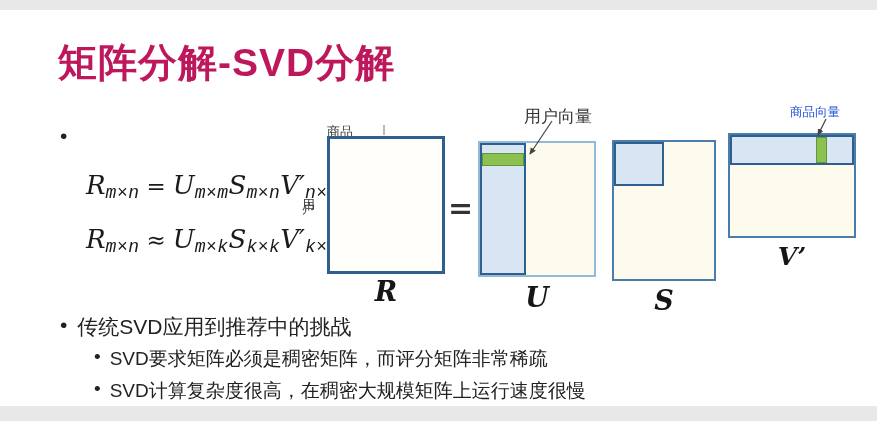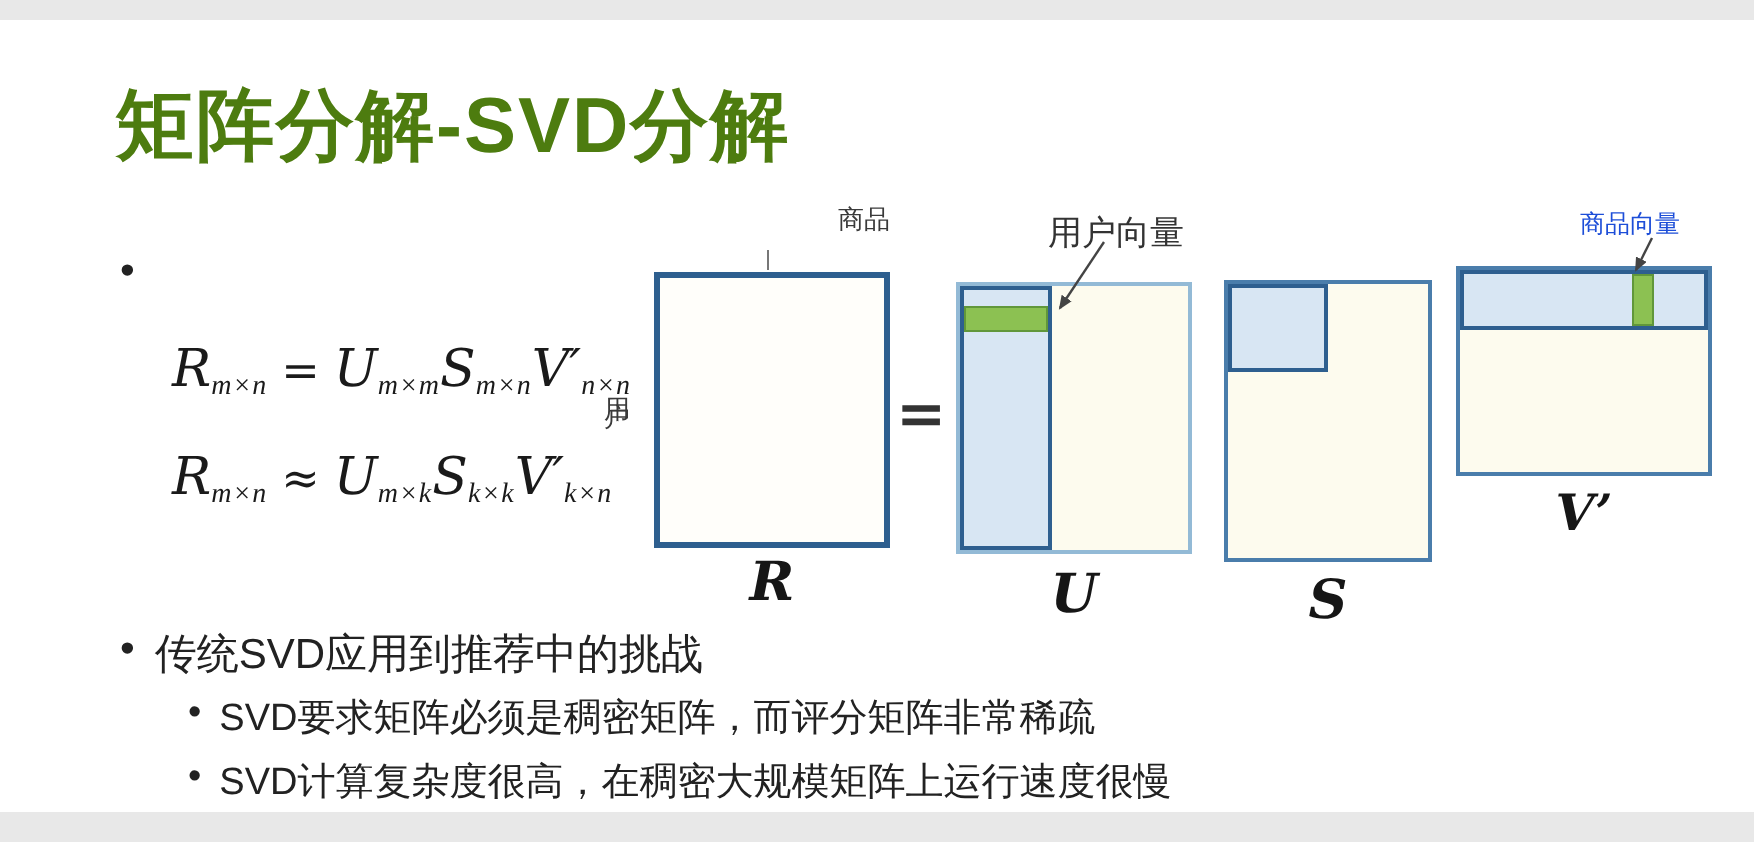--- a/index.html
+++ b/index.html
@@ -6,36 +6,36 @@
   html,body{width:877px;height:421px}
   body{
     position:relative;overflow:hidden;
     background:#e8e8e8;
     font-family:"Liberation Sans",sans-serif;
     color:#222;
   }
   .slide{position:absolute;left:0;right:0;top:10px;bottom:15px;background:#ffffff}
   .abs{position:absolute}
 
-  .title{left:58px;top:26px;font-size:39px;font-weight:bold;color:#4d7c0f;letter-spacing:1px}
+  .title{left:58px;top:26px;font-size:39px;font-weight:bold;color:#be185d;letter-spacing:1px}
 
   .bullet{display:flex;align-items:flex-start;color:#222}
   .bullet .marker{margin-right:10px}
   #b-math{left:60px;top:114px;font-size:21px}
   #b-challenge{left:60px;top:303px;font-size:21px}
   .sub-bullet{display:flex;align-items:flex-start;color:#222;font-size:19px}
   .sub-bullet .marker{margin-right:9px}
   #sb-1{left:94px;top:336px}
   #sb-2{left:94px;top:368px}
 
   .formula{font-family:"DejaVu Serif",serif;color:#1a1a1a;white-space:nowrap}
   #f-exact{left:86px;top:160px}
   #f-approx{left:86px;top:214px}
   .mi{font-style:italic;font-family:"DejaVu Serif",serif;font-size:26px}
-  .formula sub{font-style:italic;font-family:Liberation Serif, serif;font-size:14px;letter-spacing:.5px}
+  .formula sub{font-style:italic;font-family:Liberation Mono, monospace;font-size:18px;letter-spacing:.5px}
   .mo{font-family:"DejaVu Serif",serif;font-size:23px;margin:0 7px}
 
   
   .mx{position:absolute;background:var(--fill_cream,#fdfbee)}
   #mx-r{left:327px;top:126px;width:118px;height:138px;border:3px solid var(--border_dark,#2e5f8f);background:#fffefa}
   #mx-u{left:478px;top:131px;width:118px;height:136px;border:2px solid var(--border_light,#93bad6)}
   #mx-s{left:612px;top:130px;width:104px;height:141px;border:2px solid var(--border_mid,#4a7dab)}
   #mx-v{left:728px;top:123px;width:128px;height:105px;border:2px solid var(--border_mid,#4a7dab)}
 
   .u-col{position:absolute;left:0;top:0;bottom:0;width:46px;
@@ -50,21 +50,21 @@
            background:var(--green,#8cc152);border:1px solid var(--green_border,#61973a)}
 
   .mx-label{font-family:"DejaVu Serif",serif;font-style:italic;font-weight:bold;
             font-size:27px;color:#161616;text-align:center}
   #lab-r{left:327px;top:266px;width:118px}
   #lab-u{left:478px;top:272px;width:118px}
   #lab-s{left:612px;top:275px;width:104px}
   #lab-v{left:728px;top:232px;width:128px;font-size:25px}
 
   .small-label{font-size:13px;color:#3a3a3a}
-  #lab-goods{left:327px;top:91px;width:118px;text-align:right}
+  #lab-goods{left:327px;top:113px;width:118px;text-align:left}
   #lab-users{left:299px;top:178px;writing-mode:vertical-rl;text-orientation:upright;letter-spacing:3px}
   #ann-user-vec{left:524px;top:95px;font-size:17px;color:#333}
   #ann-item-vec{left:790px;top:94px;font-size:12.5px;color:#1d4ed8}
 
   #eq{left:448px;top:180px;font-size:30px;font-weight:600;color:#333;font-family:"DejaVu Serif",serif}
 
   .overlay{position:absolute;left:0;top:0;pointer-events:none}
 </style>
 </head>
 <body>

